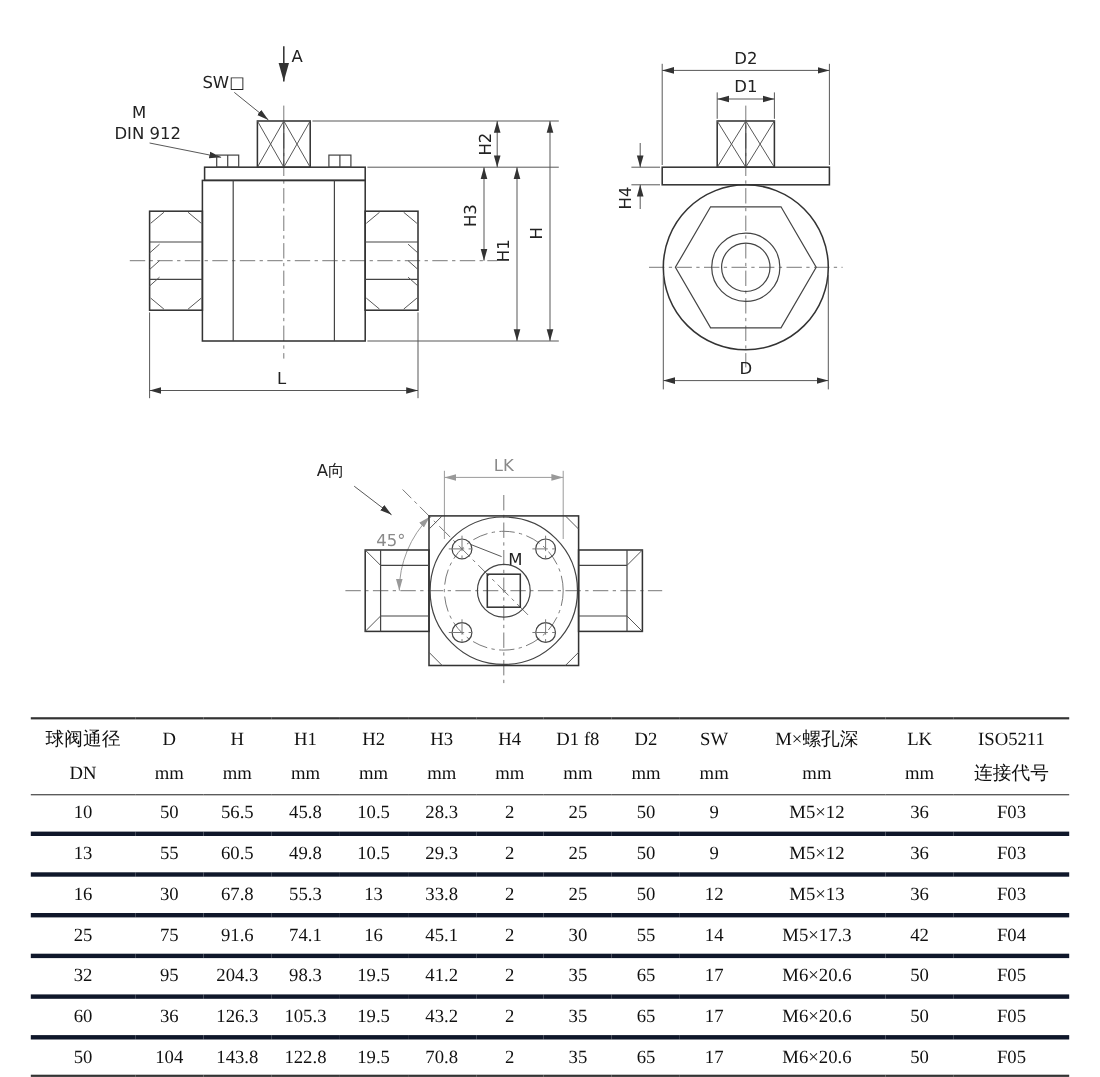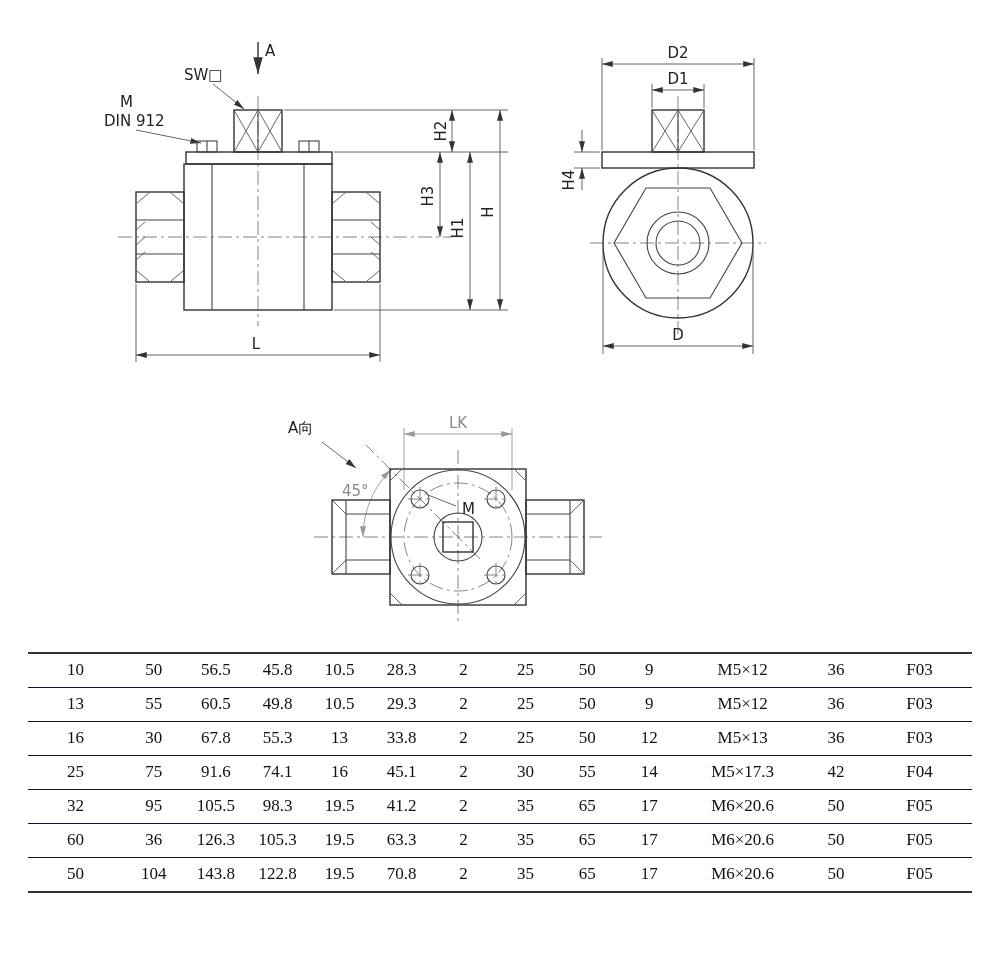--- a/index.html
+++ b/index.html
@@ -22,21 +22,21 @@
   table {
     width:100%; border-collapse:collapse; table-layout:fixed;
     font-family:"Liberation Serif","DejaVu Serif",serif; font-size:17px; color:#111;
     border-top:2px solid #333; border-bottom:2px solid #333;
   }
   th, td { text-align:center; padding:4px 2px; font-weight:normal; line-height:1.35; }
   thead { border-bottom:1.3px solid #333; }
   thead tr:first-child th { padding-top:7px; }
   thead tr:last-child  th { padding-bottom:7px; }
   tbody tr td { padding:5px 2px; }
-  tbody tr + tr { border-top:1px solid #0f172a; }
+  tbody tr + tr { border-top:4px solid #0f172a; }
   col.c-dn  { width:9.5%; }
   col.c-std { width:6.2%; }
   col.c-m   { width:12.5%; }
   col.c-iso { width:10.5%; }
 </style>
 </head>
 <body>
 
 <svg class="drawing-area" viewBox="0 0 1000 632">
   <defs>
@@ -262,20 +262,50 @@
       <col class="c-std">
         <col class="c-std">
         <col class="c-std">
         <col class="c-std">
         <col class="c-std">
       <col class="c-m">
         <col class="c-std">
         <col class="c-iso">
     </colgroup>
     <thead>
+      <tr>
+          <th>球阀通径</th>
+          <th>D</th>
+          <th>H</th>
+          <th>H1</th>
+          <th>H2</th>
+          <th>H3</th>
+          <th>H4</th>
+          <th>D1 f8</th>
+          <th>D2</th>
+          <th>SW</th>
+          <th>M×螺孔深</th>
+          <th>LK</th>
+          <th>ISO5211</th>
+        </tr>
+      <tr>
+          <th>DN</th>
+          <th>mm</th>
+          <th>mm</th>
+          <th>mm</th>
+          <th>mm</th>
+          <th>mm</th>
+          <th>mm</th>
+          <th>mm</th>
+          <th>mm</th>
+          <th>mm</th>
+          <th>mm</th>
+          <th>mm</th>
+          <th>连接代号</th>
+        </tr>
     </thead>
     <tbody>
         <tr>
           <td>10</td>
           <td>50</td>
           <td>56.5</td>
           <td>45.8</td>
           <td>10.5</td>
           <td>28.3</td>
           <td>2</td>
@@ -327,39 +357,39 @@
           <td>30</td>
           <td>55</td>
           <td>14</td>
           <td>M5×17.3</td>
           <td>42</td>
           <td>F04</td>
         </tr>
         <tr>
           <td>32</td>
           <td>95</td>
-          <td>105.5</td>
+          <td>204.3</td>
           <td>98.3</td>
           <td>19.5</td>
           <td>41.2</td>
           <td>2</td>
           <td>35</td>
           <td>65</td>
           <td>17</td>
           <td>M6×20.6</td>
           <td>50</td>
           <td>F05</td>
         </tr>
         <tr>
           <td>60</td>
           <td>36</td>
           <td>126.3</td>
           <td>105.3</td>
           <td>19.5</td>
-          <td>63.3</td>
+          <td>43.2</td>
           <td>2</td>
           <td>35</td>
           <td>65</td>
           <td>17</td>
           <td>M6×20.6</td>
           <td>50</td>
           <td>F05</td>
         </tr>
         <tr>
           <td>50</td>

